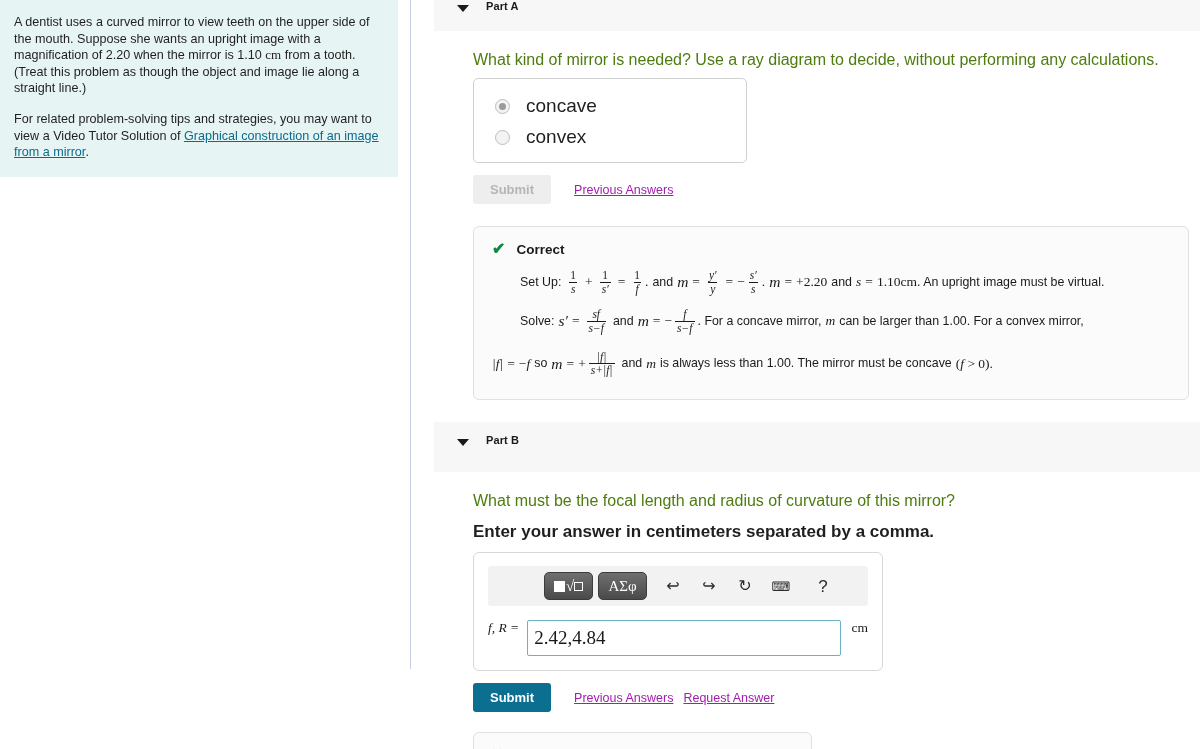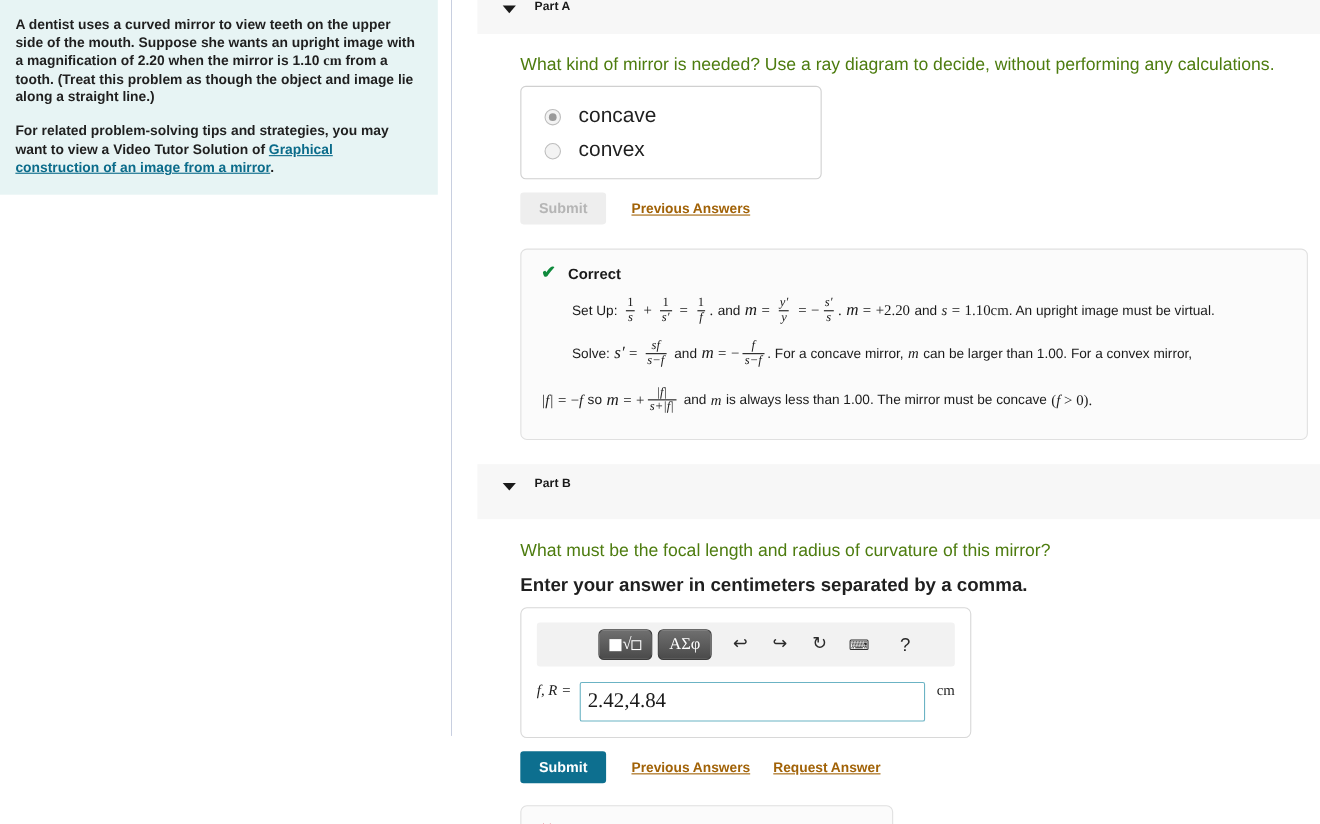--- a/index.html
+++ b/index.html
@@ -25,21 +25,20 @@
 
   
   .left-pane {
     width: 411px;
     min-width: 411px;
     height: 669px;
     background: #ffffff;
     border-right: 1px solid #c8cfe0;
     box-sizing: border-box;
     position: relative;
-    font-weight: bold;
   }
   .problem-box {
     background: #e7f4f4;
     padding: 14px 16px 16px 14px;
     box-sizing: border-box;
     width: 398px;
   }
   .problem-para {
     font-size: 12.6px;
     line-height: 16.6px;
@@ -174,28 +173,28 @@
   .btn-submit.disabled {
     background: #eeeeee;
     color: #b5b5b5;
     cursor: default;
   }
   .btn-submit.active {
     background: #0d6f8f;
     color: #ffffff;
   }
   .link-answer {
-    color: #a16207;
+    color: #a21caf;
     font-size: 12.5px;
-    font-weight: bold;
+    font-weight: normal;
     text-decoration: underline;
     margin-left: 23px;
     cursor: pointer;
   }
-  .link-answer.second { margin-left: 21px; }
+  .link-answer.second { margin-left: 10px; }
 
   
   .feedback {
     margin-top: 22px;
     border: 1px solid #e0e0e0;
     border-radius: 6px;
     background: #fbfbfb;
     box-sizing: border-box;
   }
   .fb-correct {

